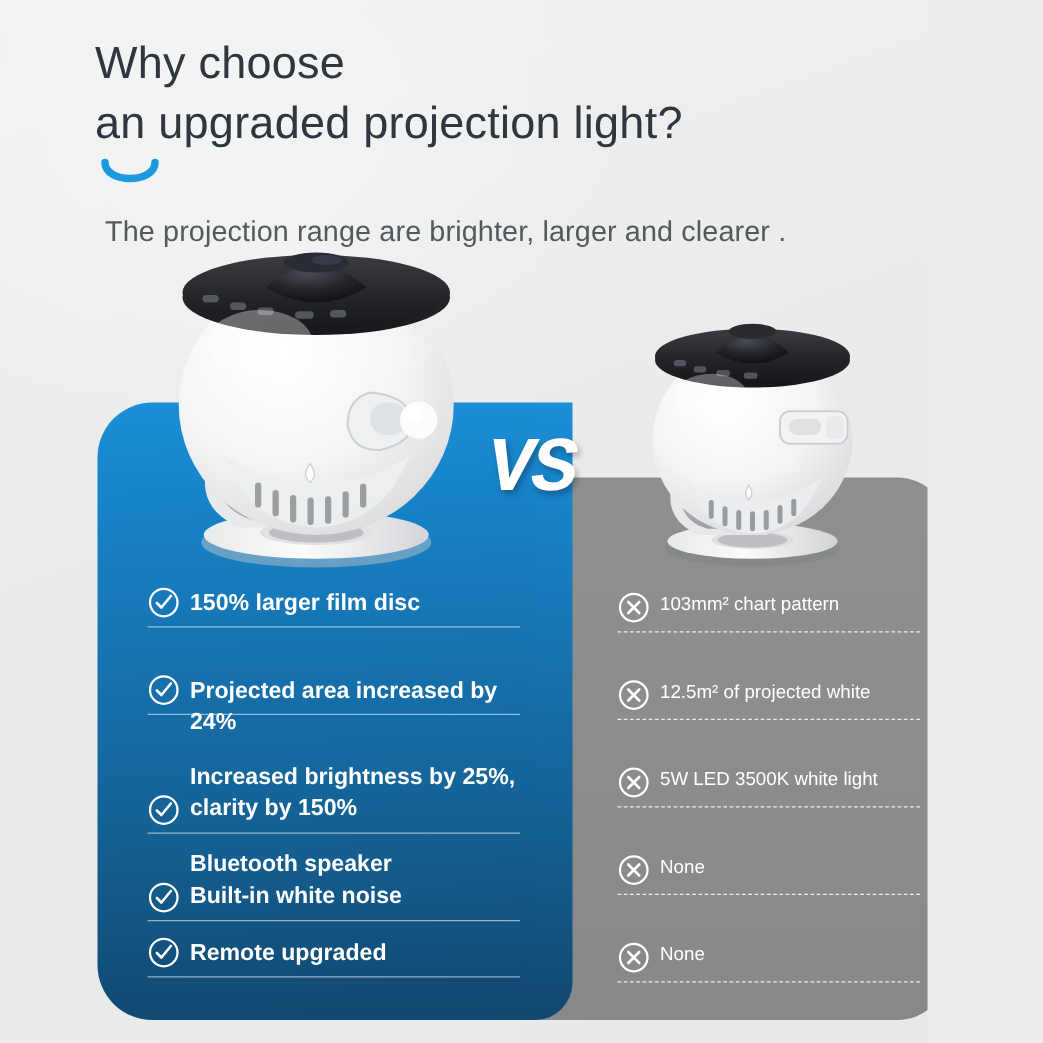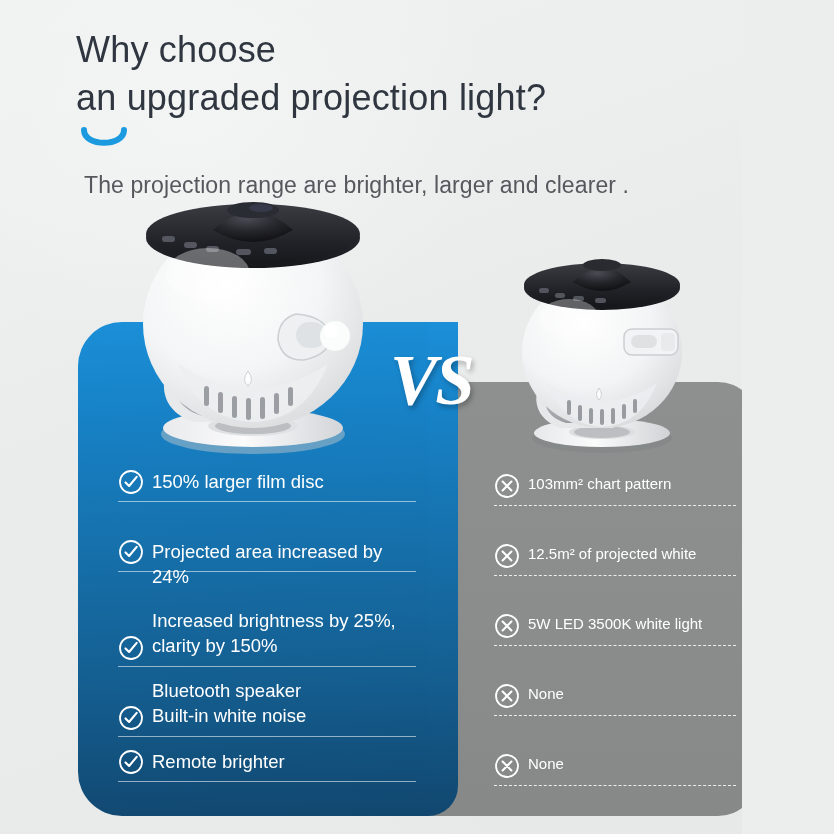--- a/index.html
+++ b/index.html
@@ -56,37 +56,37 @@
   }
   .panel-gray:before{
     content:"";position:absolute;left:-18px;top:0;width:20px;height:100%;
     background:linear-gradient(180deg,#8e9090 0%,#8b8d8d 55%,#878989 100%);
   }
   .panel-blue{z-index:3;}
   .panel-gray{z-index:2;}
   
   .vs{
     position:absolute;left:390px;top:340px;z-index:9;
-    font-size:71px;font-weight:bold;font-style:italic;color:#ffffff;
+    font-size:62px;font-weight:bold;font-style:italic;color:#ffffff;
     letter-spacing:-2px;
     text-shadow:2px 3px 5px rgba(0,0,0,.28);
-    font-family:Liberation Serif, serif;
+    font-family:Liberation Mono, monospace;
   }
   
   .rows{position:absolute;z-index:8;}
   .rows-left{left:118px;top:468px;width:300px;}
   .rows-right{left:494px;top:472px;width:250px;}
   .row{position:relative;margin-bottom:0;}
   .row .ico{position:absolute;left:0;width:26px;height:26px;}
   .rows-left .row{height:70px;}
   .rows-right .row{height:70px;}
   .row .txt{
     margin-left:34px;color:#fff;white-space:pre-line;
   }
-  .rows-left .row .txt{font-size:18.5px;line-height:25px;font-weight:400;}
+  .rows-left .row .txt{font-size:18.5px;line-height:25px;font-weight:700;}
   .rows-right .row .txt{font-size:15px;line-height:22px;font-weight:400;}
   .row .rule{
     position:absolute;left:0;width:100%;height:0;
   }
   .rows-left .row .rule{border-top:1px solid rgba(255,255,255,.55);width:298px;}
   .rows-right .row .rule{border-top:1px dashed rgba(255,255,255,.85);width:242px;}
   
   .row.one .ico{top:1px;}
   .row.one .txt{padding-top:1px;}
   .row.one .rule{top:33px;}
@@ -280,21 +280,21 @@
       </svg>
       <div class="txt">Bluetooth speaker
 Built-in white noise</div>
       <div class="rule"></div>
     </div>
     <div class="row one">
       <svg class="ico" viewBox="0 0 26 26">
         <circle cx="13" cy="13" r="11" fill="none" stroke="#ffffff" stroke-width="1.8"></circle>
         <path d="M7.5 13.4 l3.6 3.6 l7.6 -9.2" fill="none" stroke="#ffffff" stroke-width="2.1" stroke-linecap="round" stroke-linejoin="round"></path>
       </svg>
-      <div class="txt">Remote brighter</div>
+      <div class="txt">Remote upgraded</div>
       <div class="rule"></div>
     </div>
   </div>
 
   <div class="rows rows-right">
     <div class="row one">
       <svg class="ico" viewBox="0 0 26 26">
         <circle cx="13" cy="13" r="11" fill="none" stroke="#ffffff" stroke-width="1.8"></circle>
         <path d="M8.6 8.6 l8.8 8.8 M17.4 8.6 l-8.8 8.8" fill="none" stroke="#ffffff" stroke-width="2.1" stroke-linecap="round"></path>
       </svg>

